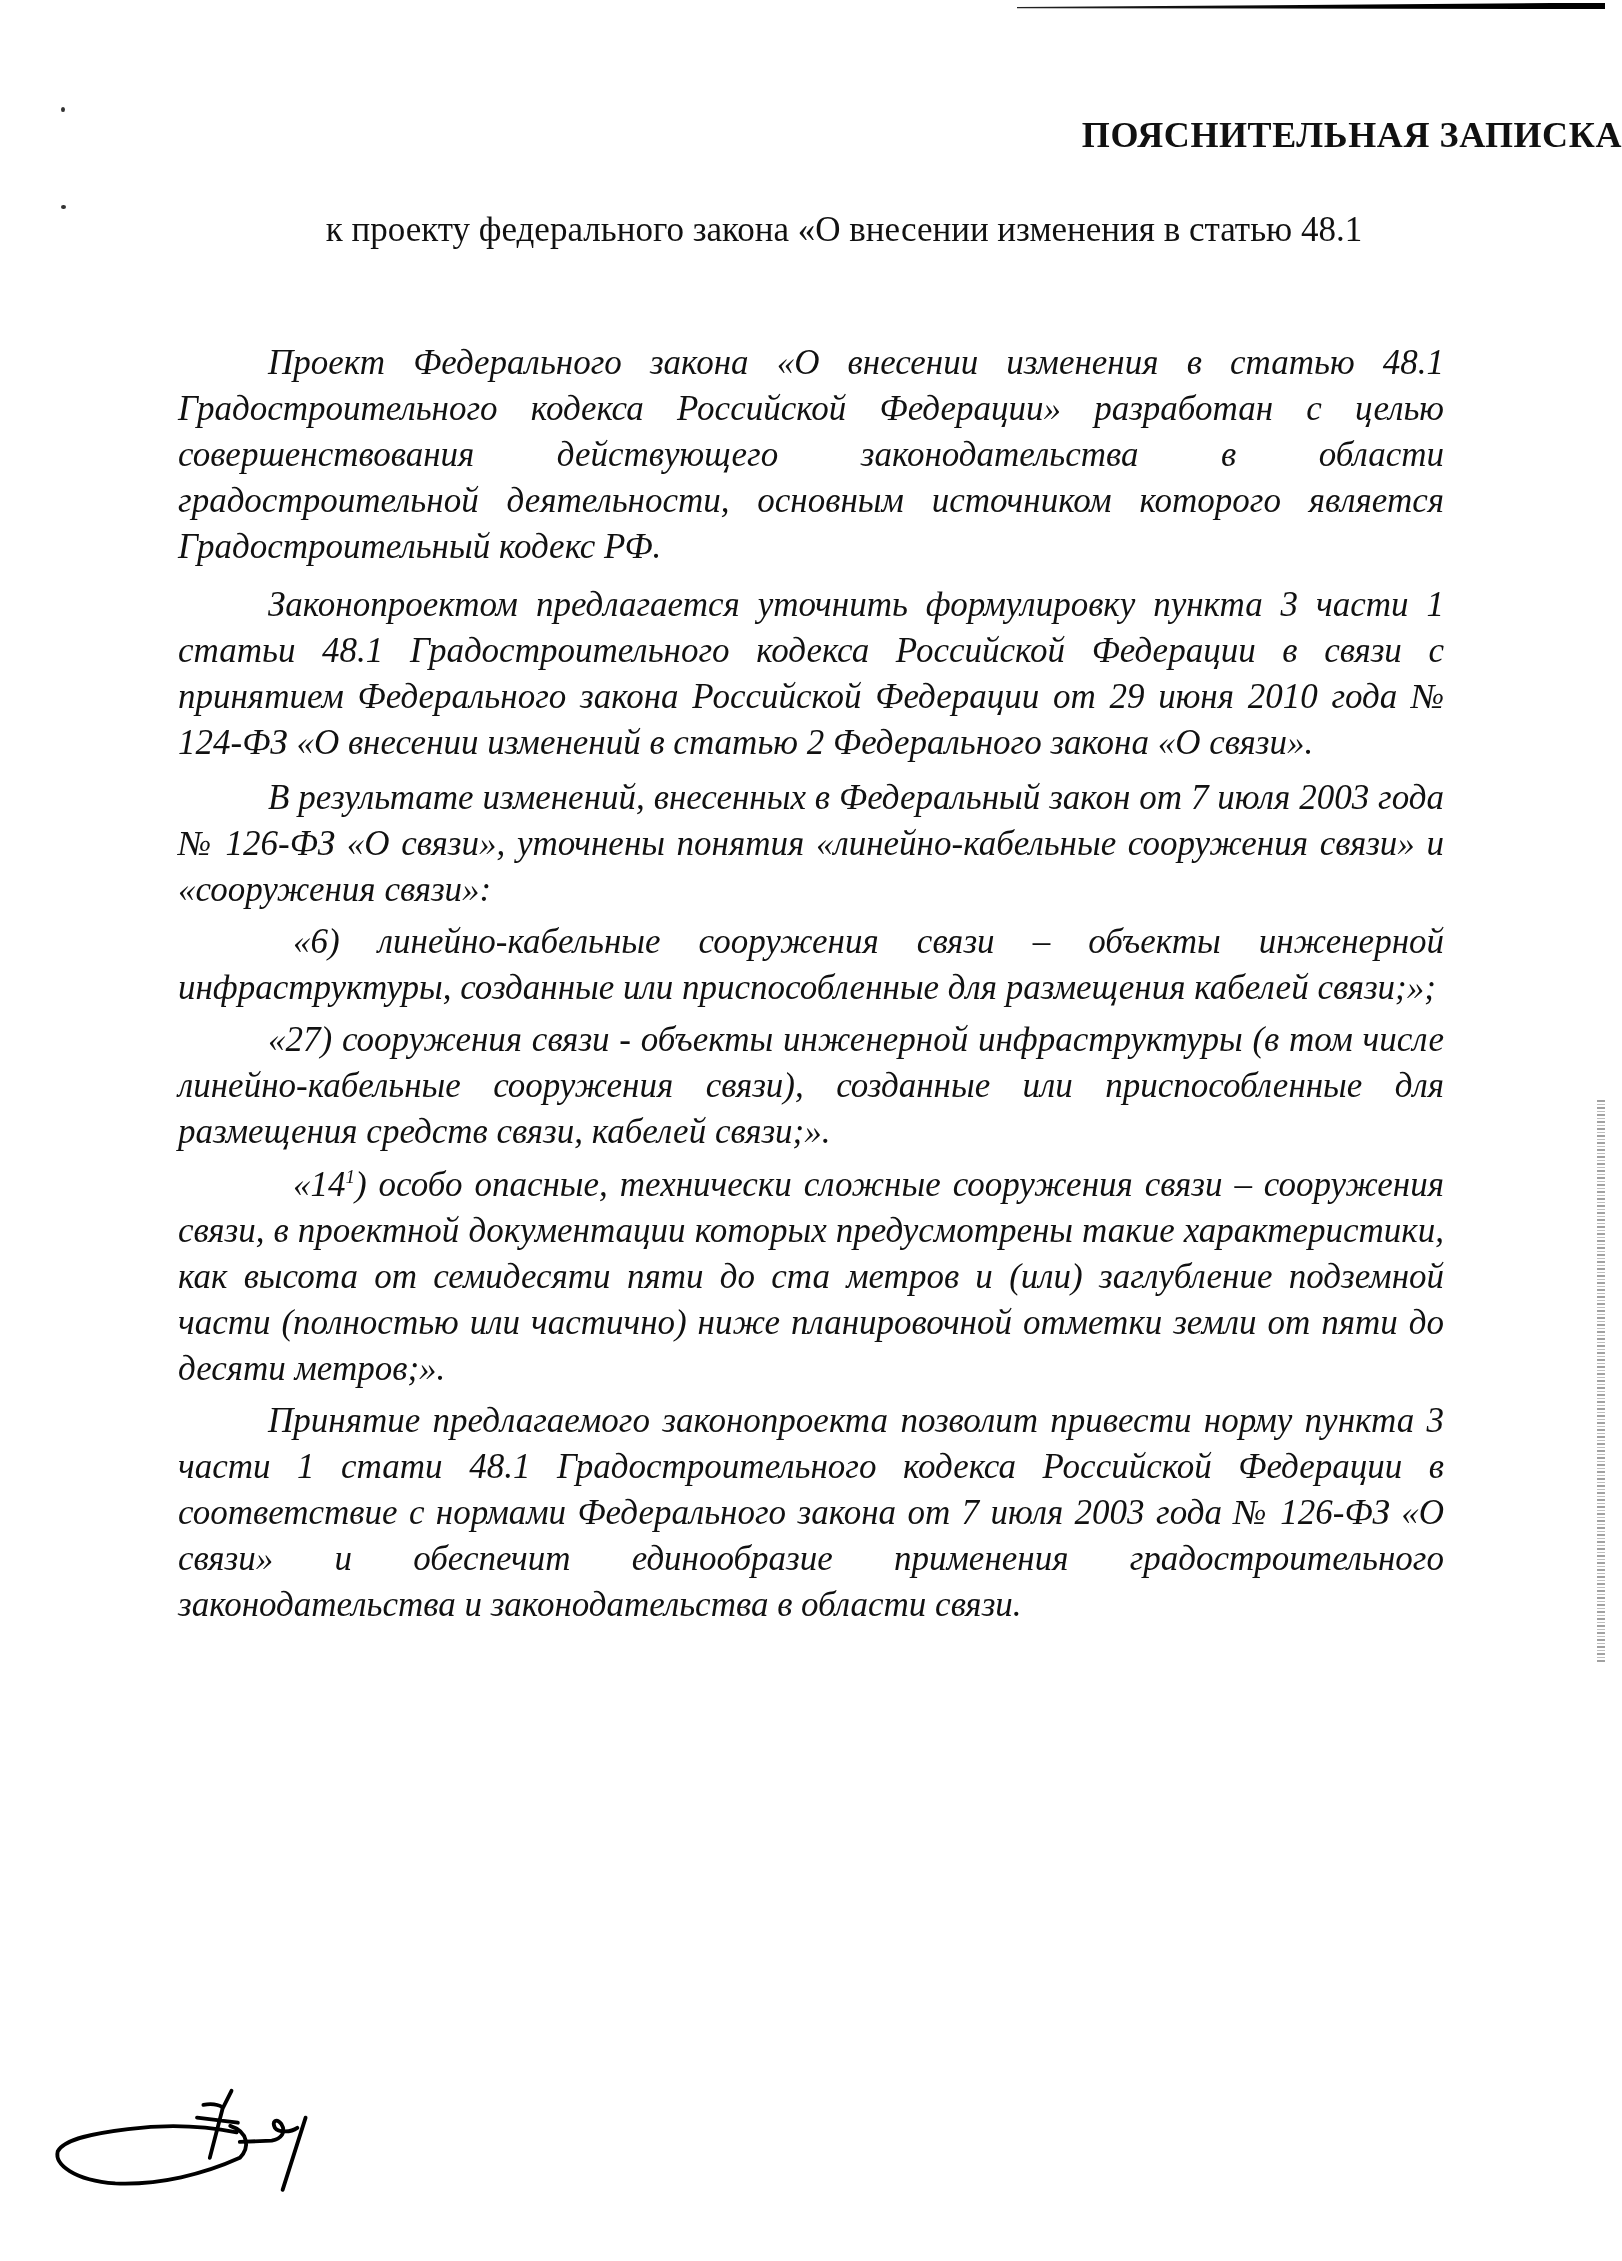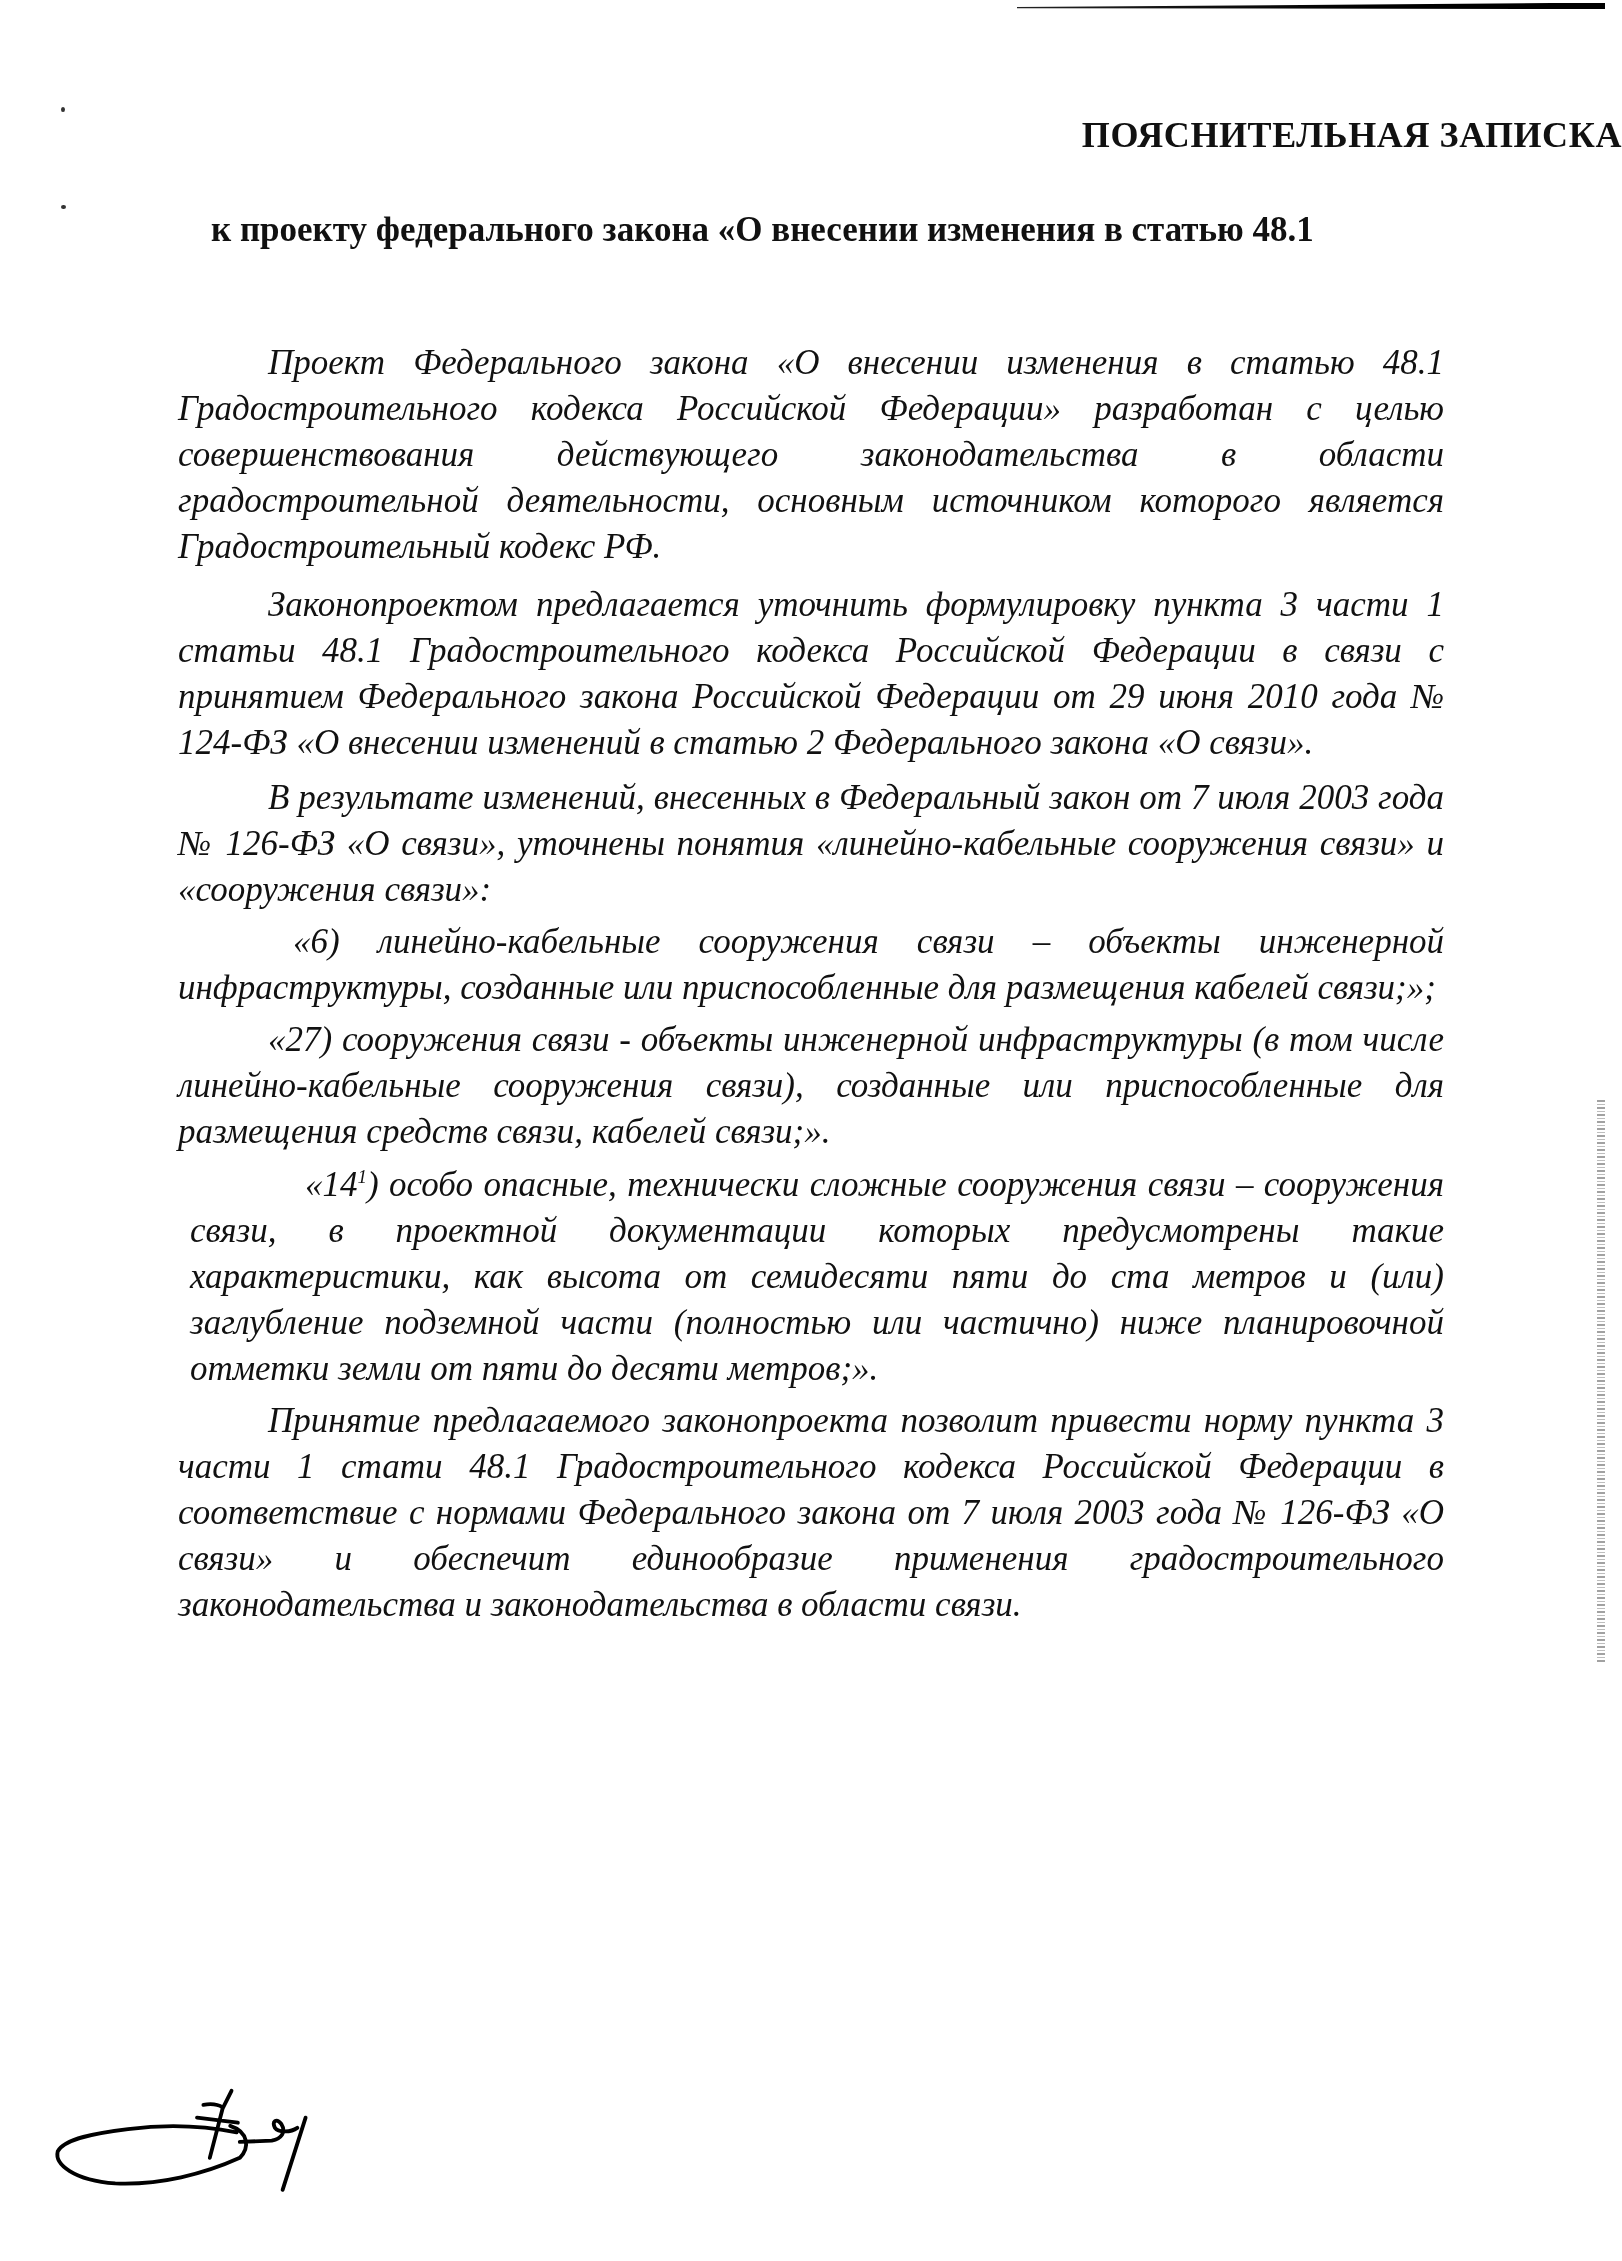--- a/index.html
+++ b/index.html
@@ -16,22 +16,22 @@
     position: absolute; left: 1597px; top: 1100px; width: 7.7px; height: 563px;
     background: repeating-linear-gradient(to bottom, #555 0 1.9px, #fff 1.9px 3.8px, #888 3.8px 5.1px, #fff 5.1px 7px);
     opacity: 0.55;
   }
   .speck { position: absolute; background: #333; border-radius: 50%; }
   .title {
     position: absolute; left: 0; width: 1622px; top: 114px; text-align: right;
     font-weight: bold; font-size: 36px; letter-spacing: 0.6px;
   }
   .subtitle {
-    position: absolute; left: 211px; width: 1266px; top: 205px; text-align: left;
-    font-weight: bold; font-size: 35px; line-height: 49px;
+    position: absolute; left: 211px; width: 1266px; top: 205px; text-align: center;
+    font-weight: normal; font-size: 35px; line-height: 49px;
   }
   .body-text {
     position: absolute; left: 178px; width: 1266px; top: 340px;
     font-size: 35px; line-height: 46px; text-align: justify;
   }
   .body-text p { margin: 0; text-indent: 0; font-style: italic; }
   .body-text p.indent { text-indent: 90px; }
   .body-text p.quote { text-indent: 115px; }
   sup { font-size: 19px; line-height: 0; vertical-align: super; }
   .signature {
@@ -51,21 +51,21 @@
 <div class="subtitle">
   <div>к проекту федерального закона «О внесении изменения в статью 48.1</div>
 </div>
 
 <div class="body-text">
   <p class="indent" style="margin-bottom:11.5px;">Проект Федерального закона «О внесении изменения в статью 48.1 Градостроительного кодекса Российской Федерации» разработан с целью совершенствования действующего законодательства в области градостроительной деятельности, основным источником которого является Градостроительный кодекс РФ.</p>
   <p class="indent" style="margin-bottom:9px;">Законопроектом предлагается уточнить формулировку пункта 3 части 1 статьи 48.1 Градостроительного кодекса Российской Федерации в связи с принятием Федерального закона Российской Федерации от 29 июня 2010 года № 124-ФЗ «О внесении изменений в статью 2 Федерального закона «О связи».</p>
   <p class="indent" style="margin-bottom:6.4px;">В результате изменений, внесенных в Федеральный закон от 7 июля 2003 года № 126-ФЗ «О связи», уточнены понятия «линейно-кабельные сооружения связи» и «сооружения связи»:</p>
   <p class="quote" style="margin-bottom:6.4px;">«6) линейно-кабельные сооружения связи – объекты инженерной инфраструктуры, созданные или приспособленные для размещения кабелей связи;»;</p>
   <p class="indent" style="margin-bottom:6.4px;">«27) сооружения связи - объекты инженерной инфраструктуры (в том числе линейно-кабельные сооружения связи), созданные или приспособленные для размещения средств связи, кабелей связи;».</p>
-  <p class="quote" style="margin-bottom:6.4px;margin-left:12px;"><span>«14</span><sup>1</sup><span>) особо опасные, технически сложные сооружения связи – сооружения связи, в проектной документации которых предусмотрены такие характеристики, как высота от семидесяти пяти до ста метров и (или) заглубление подземной части (полностью или частично) ниже планировочной отметки земли от пяти до десяти метров;».</span></p>
+  <p class="quote" style="margin-bottom:6.4px;"><span>«14</span><sup>1</sup><span>) особо опасные, технически сложные сооружения связи – сооружения связи, в проектной документации которых предусмотрены такие характеристики, как высота от семидесяти пяти до ста метров и (или) заглубление подземной части (полностью или частично) ниже планировочной отметки земли от пяти до десяти метров;».</span></p>
   <p class="indent">Принятие предлагаемого законопроекта позволит привести норму пункта 3 части 1 стати 48.1 Градостроительного кодекса Российской Федерации в соответствие с нормами Федерального закона от 7 июля 2003 года № 126-ФЗ «О связи» и обеспечит единообразие применения градостроительного законодательства и законодательства в области связи.</p>
 </div>
 
 <svg class="signature" viewBox="0 0 420 180">
   <path d="M290,85 C240,75 180,72 120,80 C70,86 20,95 10,115 C5,135 35,160 100,165 C170,168 240,150 295,125 C310,110 310,85 280,75" fill="none" stroke="#000" stroke-width="6" stroke-linecap="round"></path>
   <path d="M238,42 C250,40 262,42 268,46 M228,62 L292,70 M248,125 L268,48 L282,20" fill="none" stroke="#000" stroke-width="6" stroke-linecap="round"></path>
   <path d="M295,100 L345,98 C360,95 368,85 360,72 C352,62 345,68 350,78 C356,86 375,85 385,78" fill="none" stroke="#000" stroke-width="6" stroke-linecap="round"></path>
   <path d="M398,62 L362,175" fill="none" stroke="#000" stroke-width="6" stroke-linecap="round"></path>
 </svg>
 

